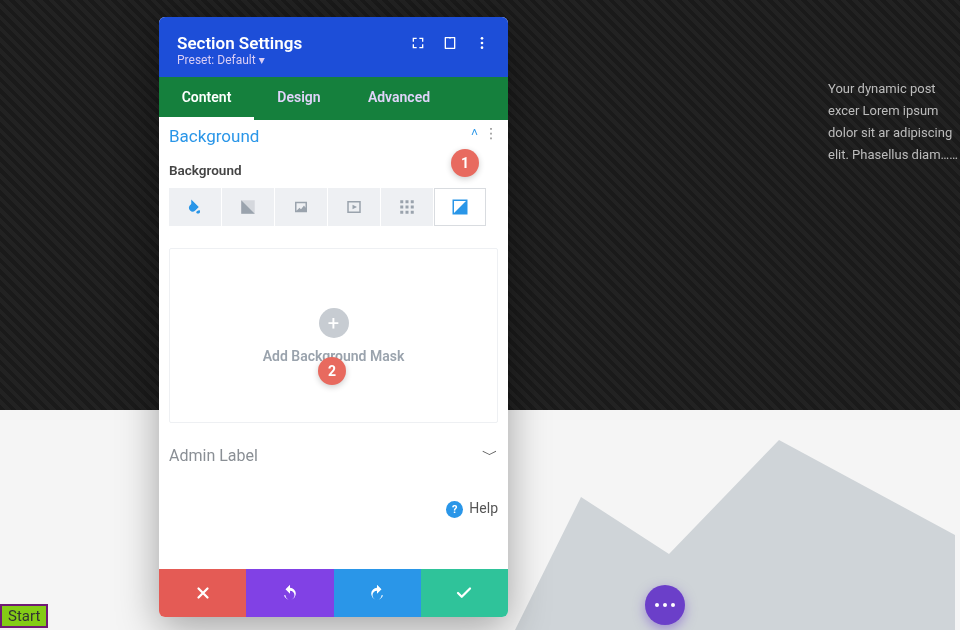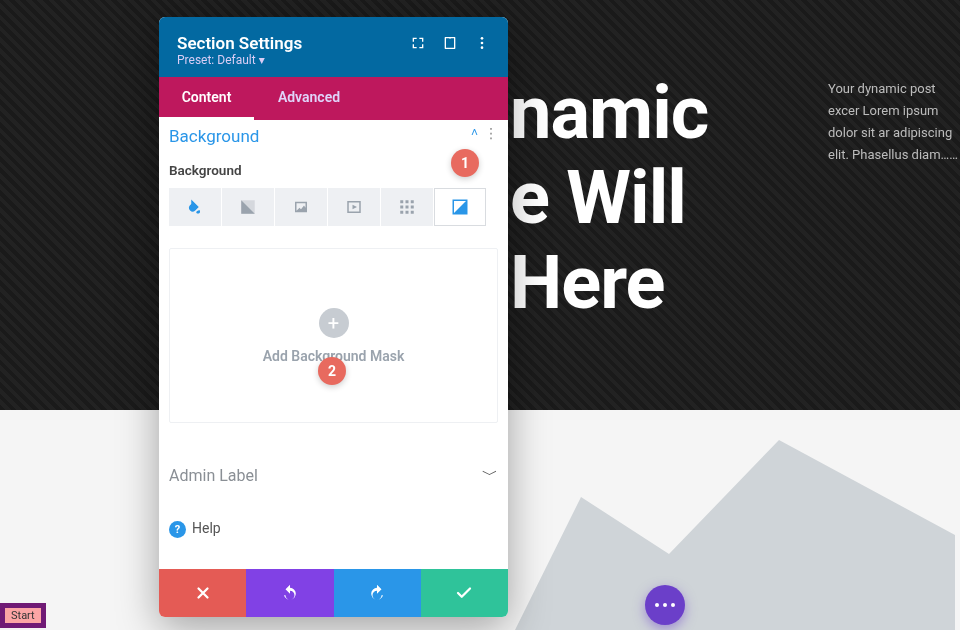--- a/index.html
+++ b/index.html
@@ -41,27 +41,27 @@
   box-shadow: 0 4px 12px rgba(107,63,201,.5); cursor:pointer;
 }
 .fab span { width:4px; height:4px; background:#fff; border-radius:50%; margin:0 2px; }
 
 
 .panel {
   position: absolute; left: 159px; top: 17px; width: 349px; height: 600px;
   background: #fff; border-radius: 6px; box-shadow: 0 10px 40px rgba(0,0,0,.35);
   display: flex; flex-direction: column; overflow: hidden;
 }
-.panel-header { background: #0369a1; color: #fff; padding: 16px 18px 10px; }
+.panel-header { background: #1d4ed8; color: #fff; padding: 16px 18px 10px; }
 .panel-title-row { display: flex; align-items: center; justify-content: space-between; }
 .panel-title { font-size: 17px; font-weight: 600; }
 .header-icons { display: flex; gap: 16px; align-items: center; }
 .hicon { width: 16px; height: 16px; cursor: pointer; fill: #fff; }
 .preset { font-size: 12px; color: #d9cdf5; margin-top: 0; cursor: pointer; }
-.tabs { background: #be185d; display: flex; }
+.tabs { background: #15803d; display: flex; }
 .tab { flex: 0 0 auto; padding: 12px 0; color: #e0d4fa; font-size: 14px; font-weight: 600; text-align: center; cursor: pointer; }
 .tab.t1 { width: 95px; }
 .tab.t2 { width: 90px; }
 .tab.t3 { width: 110px; }
 .tab.active { color: #fff; border-bottom: 3px solid #fff; }
 
 .panel-body { flex: 1; padding: 0 10px; overflow-y: auto; position: relative; }
 .section-title { color: #2a96e8; font-size: 17px; font-weight: 400; margin-top: 6px; }
 .section-head { display: flex; align-items: center; justify-content: space-between; }
 .section-tools { display:flex; gap:6px; align-items:center; }
@@ -77,49 +77,44 @@
 .bg-tab.active svg { fill: #2a96e8; }
 .bg-tab.first svg { fill: #2a96e8; }
 
 .dropzone {
   margin-top: 22px; border: 1px solid #eef0f3; height: 175px; border-radius: 2px;
   display:flex; flex-direction:column; align-items:center; justify-content:center; gap: 10px; cursor:pointer;
 }
 .plus-circle { width: 30px; height: 30px; border-radius:50%; background: #c7ccd2; color:#fff; font-size:20px; display:flex; align-items:center; justify-content:center; }
 .dropzone-label { color: #9aa3ad; font-size: 14px; font-weight: 600; }
 
-.admin-label-row { margin-top: 42px; display:flex; justify-content:space-between; align-items:center; cursor:pointer; }
+.admin-label-row { margin-top: 22px; display:flex; justify-content:space-between; align-items:center; cursor:pointer; }
 .admin-label { color: #8a8f95; font-size: 16px; }
 
-.help-row { text-align:left; margin: 34px 0 10px; color:#555; font-size:14px; cursor:pointer; }
+.help-row { text-align:right; margin: 34px 0 10px; color:#555; font-size:14px; cursor:pointer; }
 .help-row .q { display:inline-flex; width:17px; height:17px; border-radius:50%; background:#2a96e8; color:#fff; align-items:center; justify-content:center; font-size:11px; font-weight:700; margin-right:6px; }
 
 .panel-footer { display:flex; height:48px; }
 .fbtn { flex:1; display:flex; align-items:center; justify-content:center; cursor:pointer; }
 .fbtn svg { width:18px; height:18px; fill:#fff; }
 .fbtn.cancel { background:#e45b55; }
 .fbtn.undo { background:#8141e5; }
 .fbtn.redo { background:#2a96e8; }
 .fbtn.save { background:#2fc39a; }
 
 .callout { position:absolute; width:28px; height:28px; border-radius:50%; background:#e86a5f; color:#fff; font-weight:700; font-size:14px; display:flex; align-items:center; justify-content:center; box-shadow:0 2px 6px rgba(0,0,0,.2); }
 .callout.c1 { left: 451px; top: 149px; }
 .callout.c2 { left: 318px; top: 357px; }
 
-.start-tag { position:absolute; left:0; bottom:2px; background:#fca5a5; border:5px solid #701a75; font-size:11px; padding:1px 6px; color:#333; }
+.start-tag { position:absolute; left:0; bottom:2px; background:#84cc16; border:2px solid #701a75; font-size:15px; padding:1px 6px; color:#333; }
 </style>
 </head>
 <body>
 
 <div class="hero">
-  <div class="hero-title">
-    <div>namic</div>
-    <div>e Will</div>
-    <div>Here</div>
-  </div>
   <div class="hero-excerpt">Your dynamic post excer Lorem ipsum dolor sit ar adipiscing elit. Phasellus diam……</div>
 </div>
 
 <div class="lower">
   <div class="gray-circle"></div>
   <div class="gray-shape"></div>
   <div class="fab">
       <span></span>
       <span></span>
       <span></span>
@@ -142,20 +137,21 @@
             <circle cx="12" cy="12" r="2"></circle>
             <circle cx="12" cy="19" r="2"></circle>
           </svg>
       </div>
     </div>
     <div class="preset">Preset: Default ▾</div>
   </div>
 
   <div class="tabs">
     <div class="tab t1 active">Content</div>
+    <div class="tab t2">Design</div>
     <div class="tab t3">Advanced</div>
   </div>
 
   <div class="panel-body">
     <div class="section-head">
       <div class="section-title">Background</div>
       <div class="section-tools">
         <span class="caret">˄</span>
         <span class="vdots">⋮</span>
       </div>

